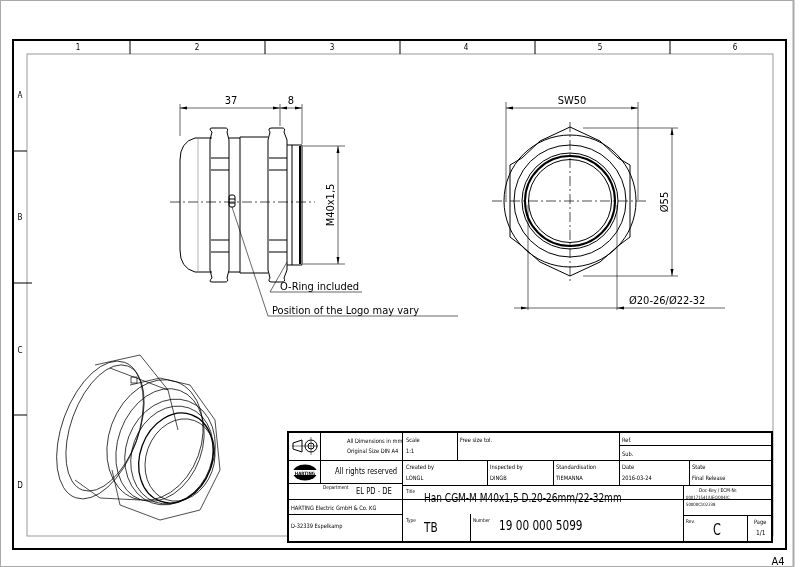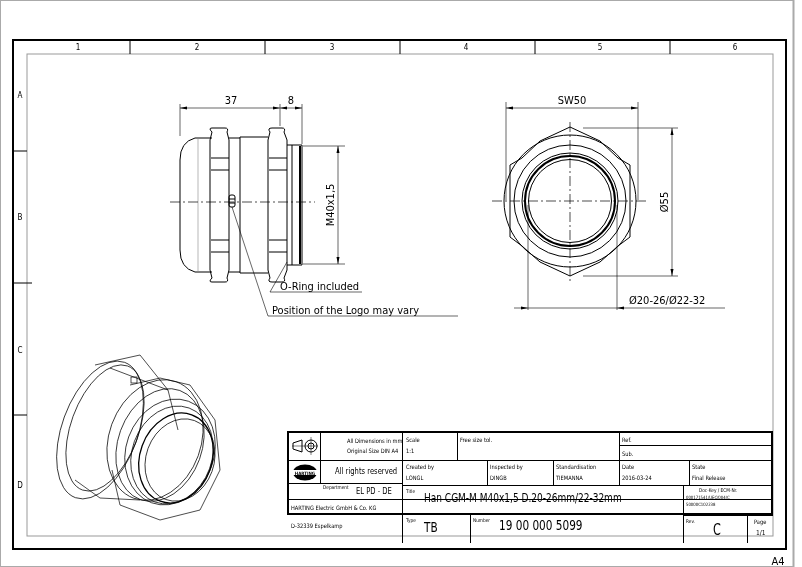--- a/index.html
+++ b/index.html
@@ -1,19 +1,19 @@
 <!DOCTYPE html>
 <html><head>
 <meta charset="utf-8">
 <style>
   html, body { margin:0; padding:0; background:#ffffff; }
   body { width:802px; height:567px; position:relative; overflow:hidden; font-family:"DejaVu Sans", sans-serif; color:#000; }
   .page { position:absolute; left:0; top:0; width:802px; height:567px; }
   svg text { font-family:"DejaVu Sans Condensed","DejaVu Sans", sans-serif; }
-  .tb { position:absolute; left:287px; top:431px; width:486px; height:84px; border:2px solid #000; box-sizing:border-box; background:#fff; }
+  .tb { position:absolute; left:287px; top:431px; width:486px; height:112px; border:2px solid #000; box-sizing:border-box; background:#fff; }
   .lbl { position:absolute; font-size:6px; color:#000; transform:scaleX(0.85); transform-origin:left top; }
   .val { position:absolute; font-size:7px; color:#000; transform:scaleX(0.85); transform-origin:left top; }
   .big { position:absolute; font-size:12px; transform:scaleX(0.75); transform-origin:left top; }
   .hl { position:absolute; height:0; border-top:1px solid #000; }
   .vl { position:absolute; width:0; border-left:1px solid #000; }
 </style>
 </head>
 <body>
 
 <div class="page">

